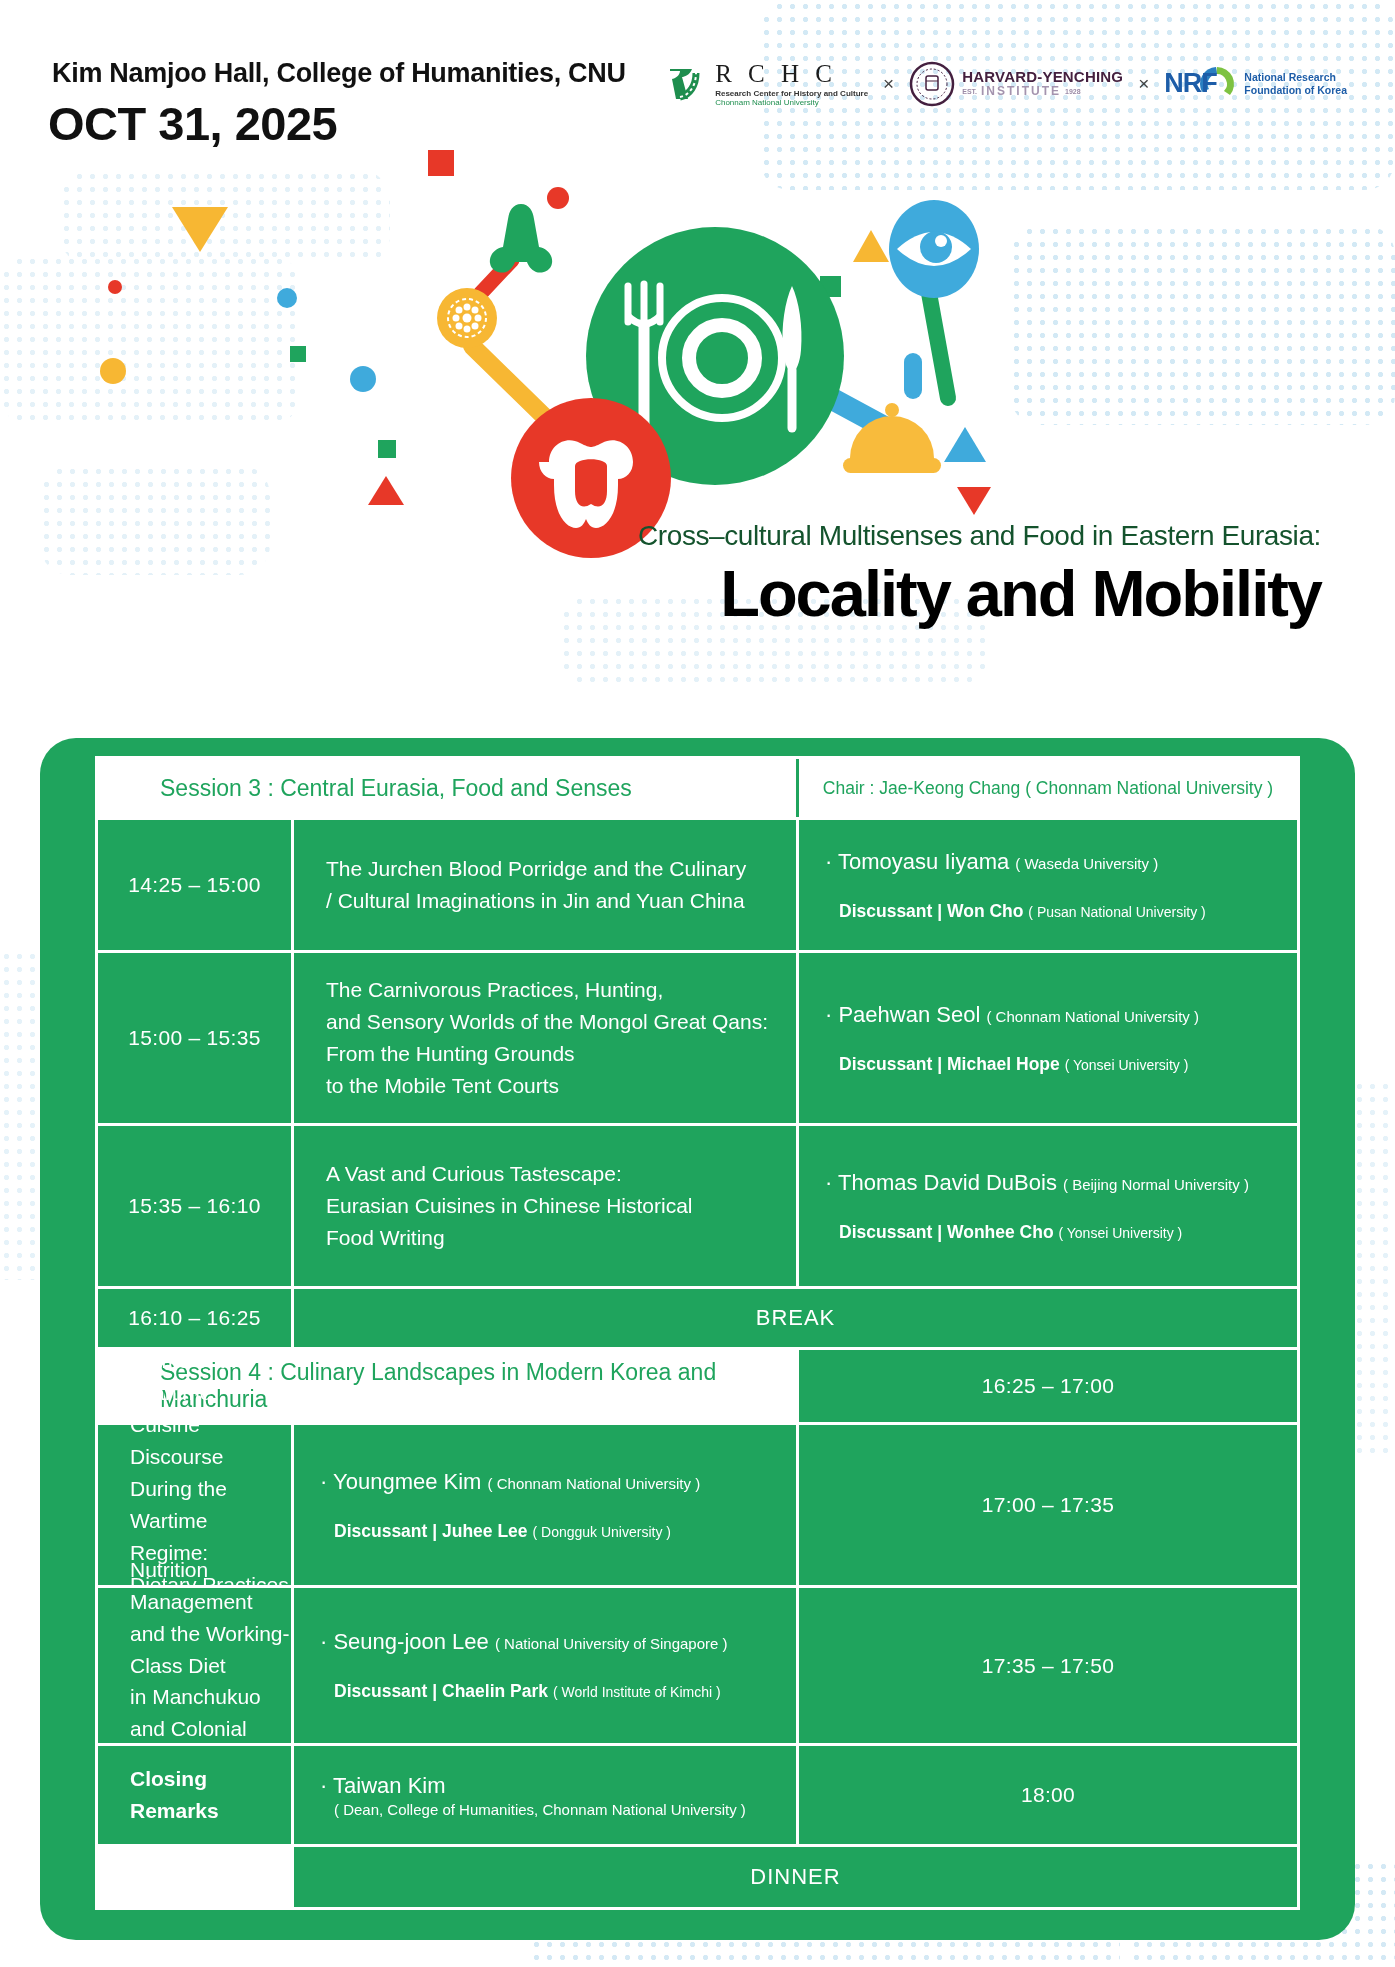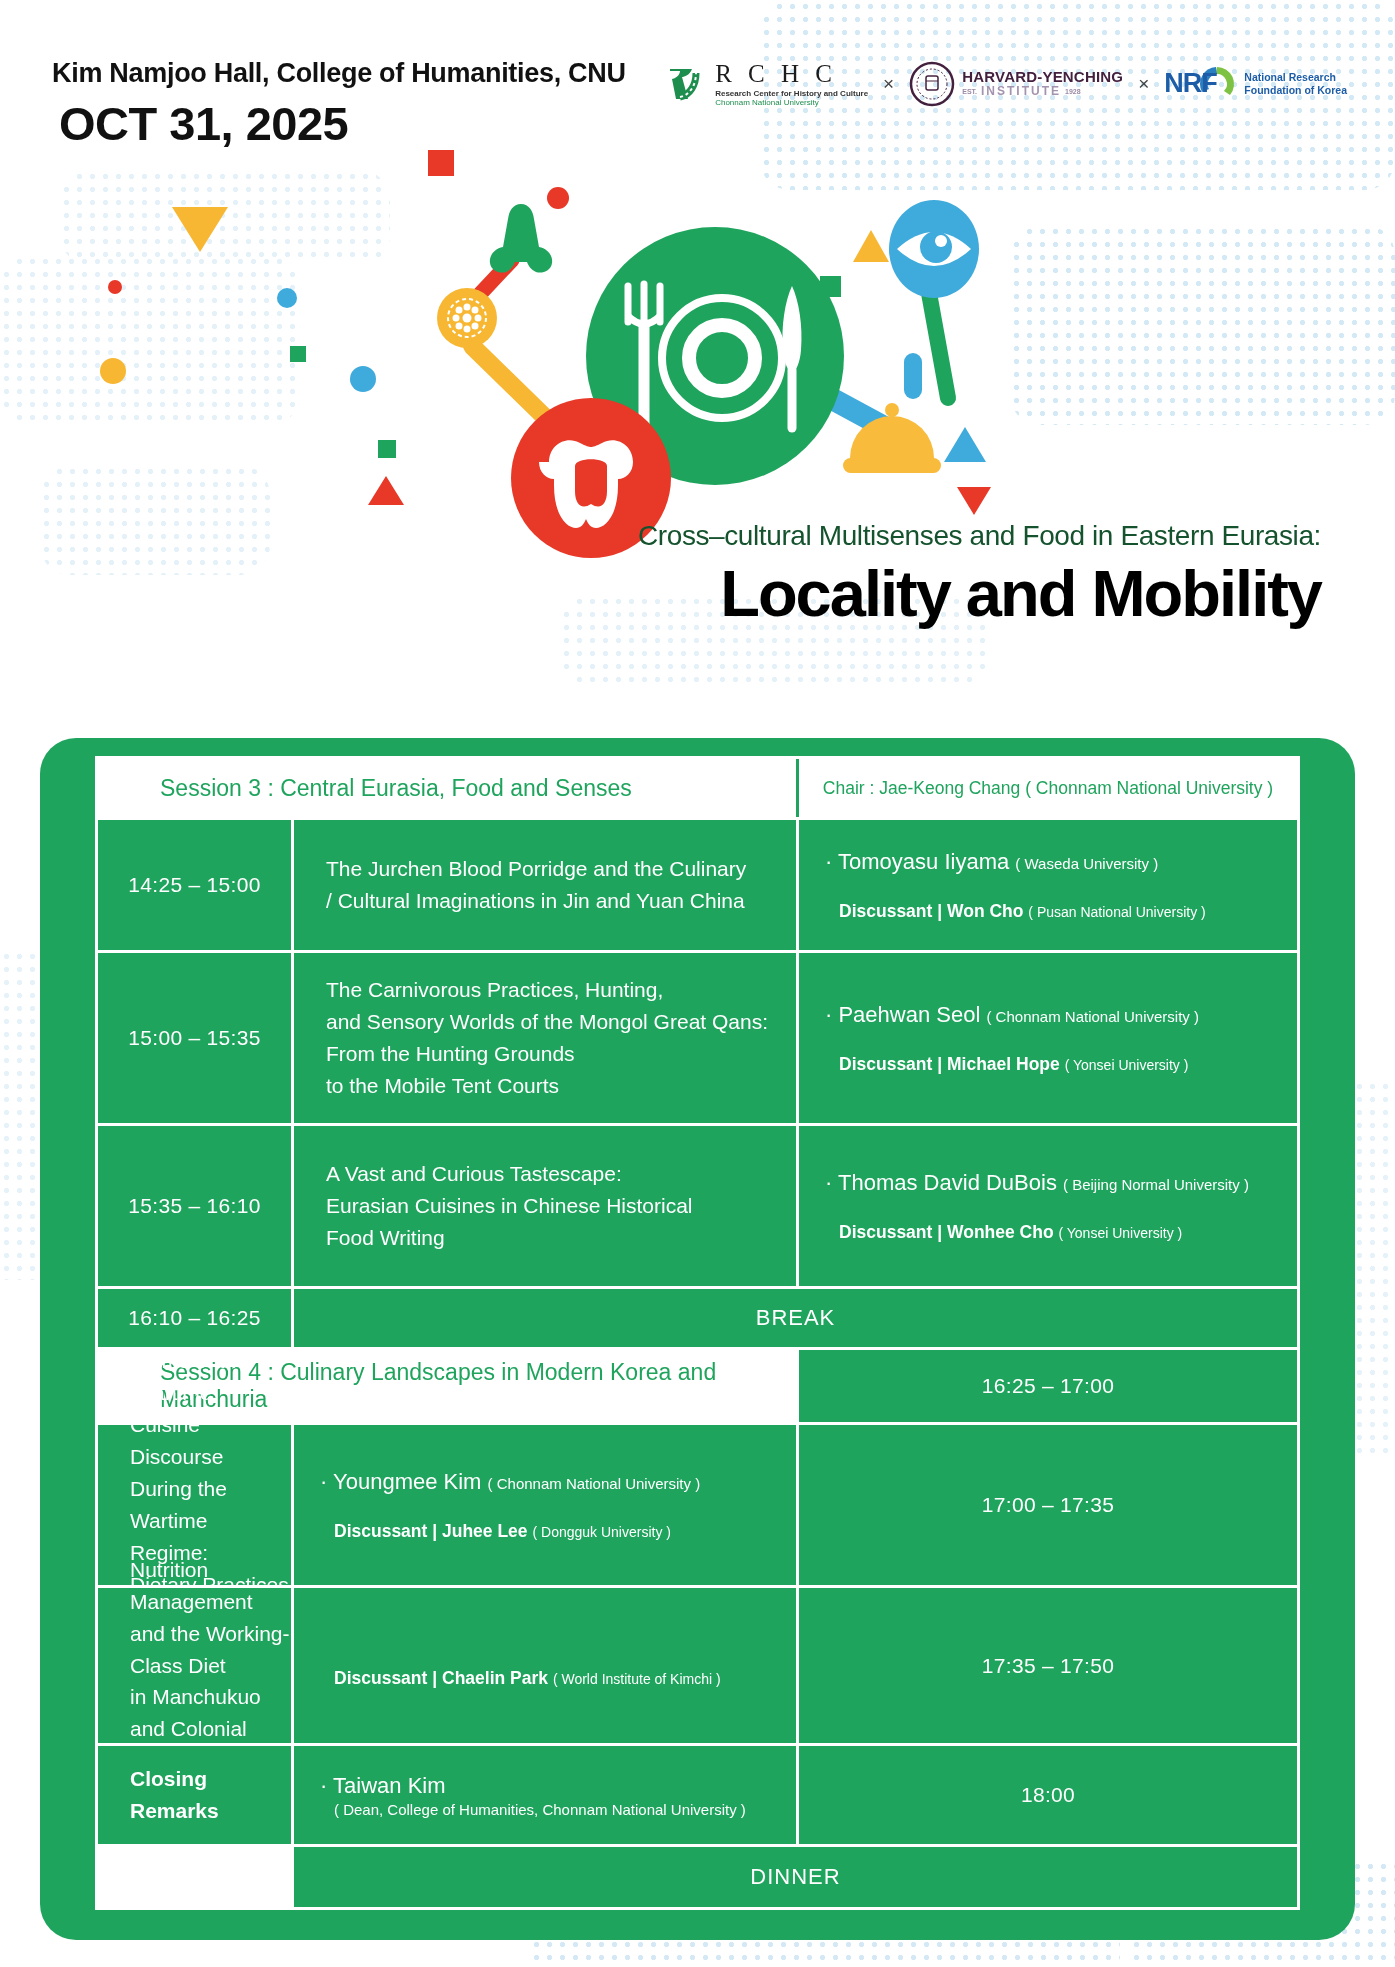--- a/index.html
+++ b/index.html
@@ -9,21 +9,21 @@
   }
   
   .dots{
     position:absolute;z-index:0;
     background-image:radial-gradient(#cfe7f4 2.5px, transparent 2.9px);
     background-size:13px 13px;border-radius:30px;opacity:.9;
   }
   .dots.lite{opacity:.55;}
   
   .venue{position:absolute;z-index:3;left:52px;top:58px;font-size:27px;font-weight:700;letter-spacing:-.3px;}
-  .date{position:absolute;z-index:3;left:59px;top:96px;font-size:47px;font-weight:800;letter-spacing:-.5px;}
+  .date{position:absolute;z-index:3;left:48px;top:96px;font-size:47px;font-weight:800;letter-spacing:-.5px;}
   
   .logos{position:absolute;z-index:3;top:60px;right:48px;display:flex;align-items:center;gap:13px;}
   .logo-block{display:flex;align-items:center;gap:7px;}
   .rchc-txt{display:flex;flex-direction:column;line-height:1.15;}
   .rchc-acronym{font-family:"Liberation Serif",serif;font-size:25px;letter-spacing:5px;color:#1c1c1c;}
   .rchc-sub1{font-size:8px;font-weight:700;color:#333;}
   .rchc-sub2{font-size:8px;color:#1e8e4e;}
   .x-sep{font-size:19px;color:#444;font-weight:400;padding:0 2px;}
   .hyi-txt{display:flex;flex-direction:column;line-height:1.1;}
   .hyi-name{font-size:15px;font-weight:800;color:#44203f;letter-spacing:.2px;}
@@ -263,20 +263,21 @@
     <div class="cell spk">
       <div class="spk-line"><span>· Youngmee Kim</span> <span class="spk-affil">( Chonnam National University )</span></div>
       <div class="disc-line"><span>Discussant | Juhee Lee</span> <span class="disc-affil">( Dongguk University )</span></div>
     </div>
 
     <div class="cell time">17:00 – 17:35</div>
     <div class="cell ttl">Nutrition Management
 and the Working-Class Diet
 in Manchukuo and Colonial Korea</div>
     <div class="cell spk">
+      <div class="spk-line"><span>· Seung-joon Lee</span> <span class="spk-affil">( National University of Singapore )</span></div>
       <div class="disc-line"><span>Discussant | Chaelin Park</span> <span class="disc-affil">( World Institute of Kimchi )</span></div>
     </div>
 
     <div class="cell time">17:35 – 17:50</div>
     <div class="cell ttl bold">Closing Remarks</div>
     <div class="cell spk">
       <div class="spk-line"><span>· Taiwan Kim</span></div>
       <div class="closing-affil">( Dean, College of Humanities, Chonnam National University )</div>
     </div>
 

